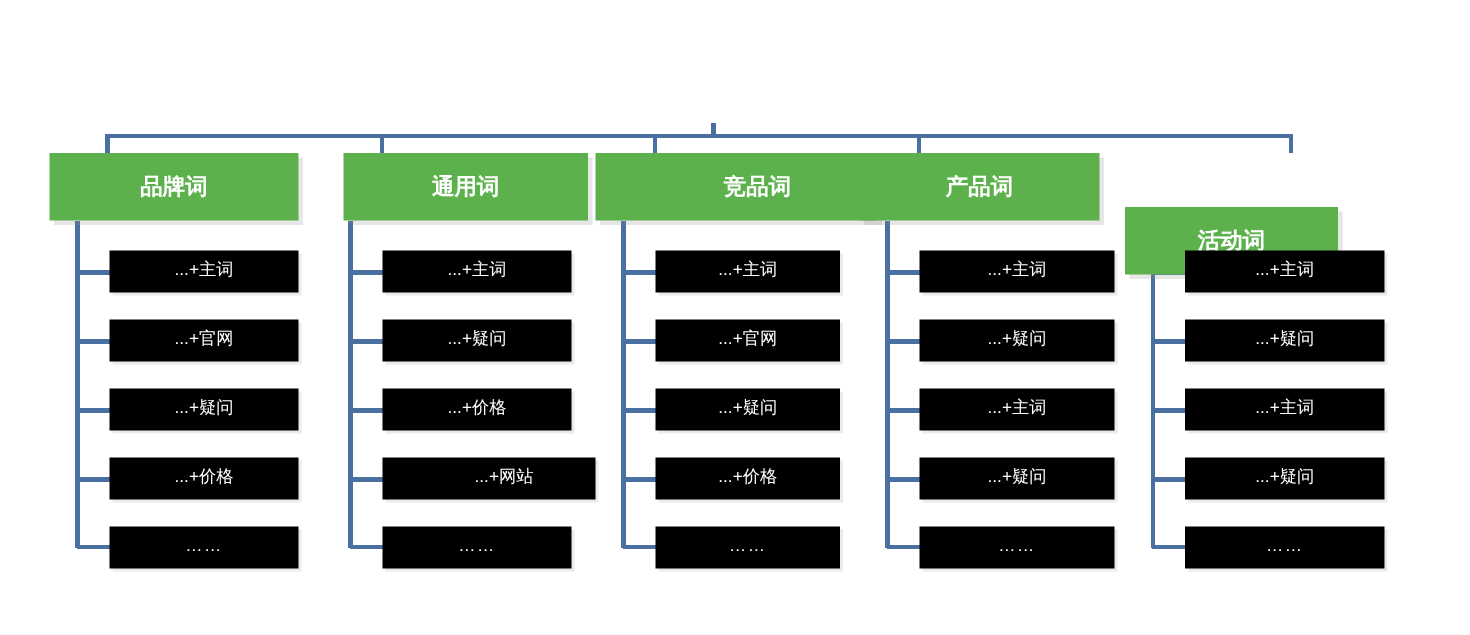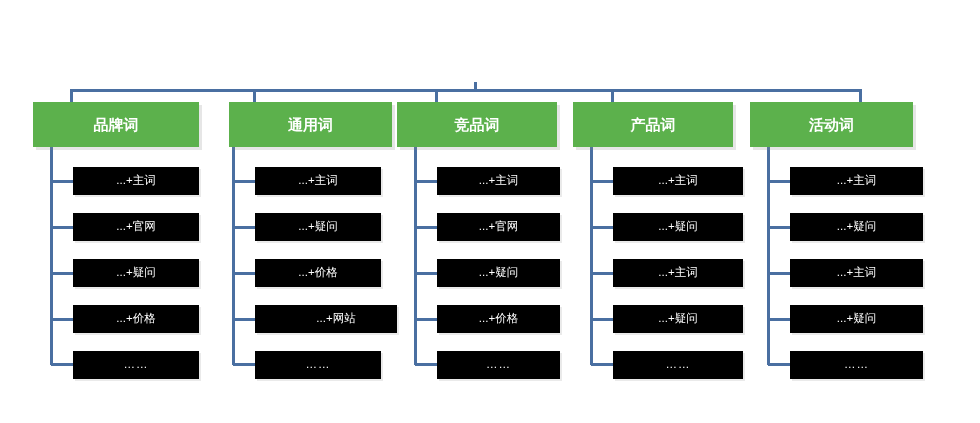--- a/index.html
+++ b/index.html
@@ -186,21 +186,21 @@
     </div>
     <div class="leaf" style="left:40px; top:203px; width:122px;padding-left:20px;">
       <span class="label">...+网站</span>
     </div>
     <div class="leaf ellipsis" style="left:40px; top:249px; width:126px;">
       <span class="label">……</span>
     </div>
   </div>
 
   <div class="column" style="left:397px;">
-    <div class="col-head" style="width:160px;">
+    <div class="col-head" style="width:160px;padding-left:28px;">
       <span class="label">竞品词</span>
     </div>
     <div class="leaf" style="left:40px; top:65px; width:123px;">
       <span class="label">...+主词</span>
     </div>
     <div class="leaf" style="left:40px; top:111px; width:123px;">
       <span class="label">...+官网</span>
     </div>
     <div class="leaf" style="left:40px; top:157px; width:123px;">
       <span class="label">...+疑问</span>
@@ -228,21 +228,21 @@
     </div>
     <div class="leaf" style="left:40px; top:203px; width:130px;">
       <span class="label">...+疑问</span>
     </div>
     <div class="leaf ellipsis" style="left:40px; top:249px; width:130px;">
       <span class="label">……</span>
     </div>
   </div>
 
   <div class="column" style="left:750px;">
-    <div class="col-head" style="width:163px;">
+    <div class="col-head" style="width:142px;margin-top:36px;">
       <span class="label">活动词</span>
     </div>
     <div class="leaf" style="left:40px; top:65px; width:133px;">
       <span class="label">...+主词</span>
     </div>
     <div class="leaf" style="left:40px; top:111px; width:133px;">
       <span class="label">...+疑问</span>
     </div>
     <div class="leaf" style="left:40px; top:157px; width:133px;">
       <span class="label">...+主词</span>

